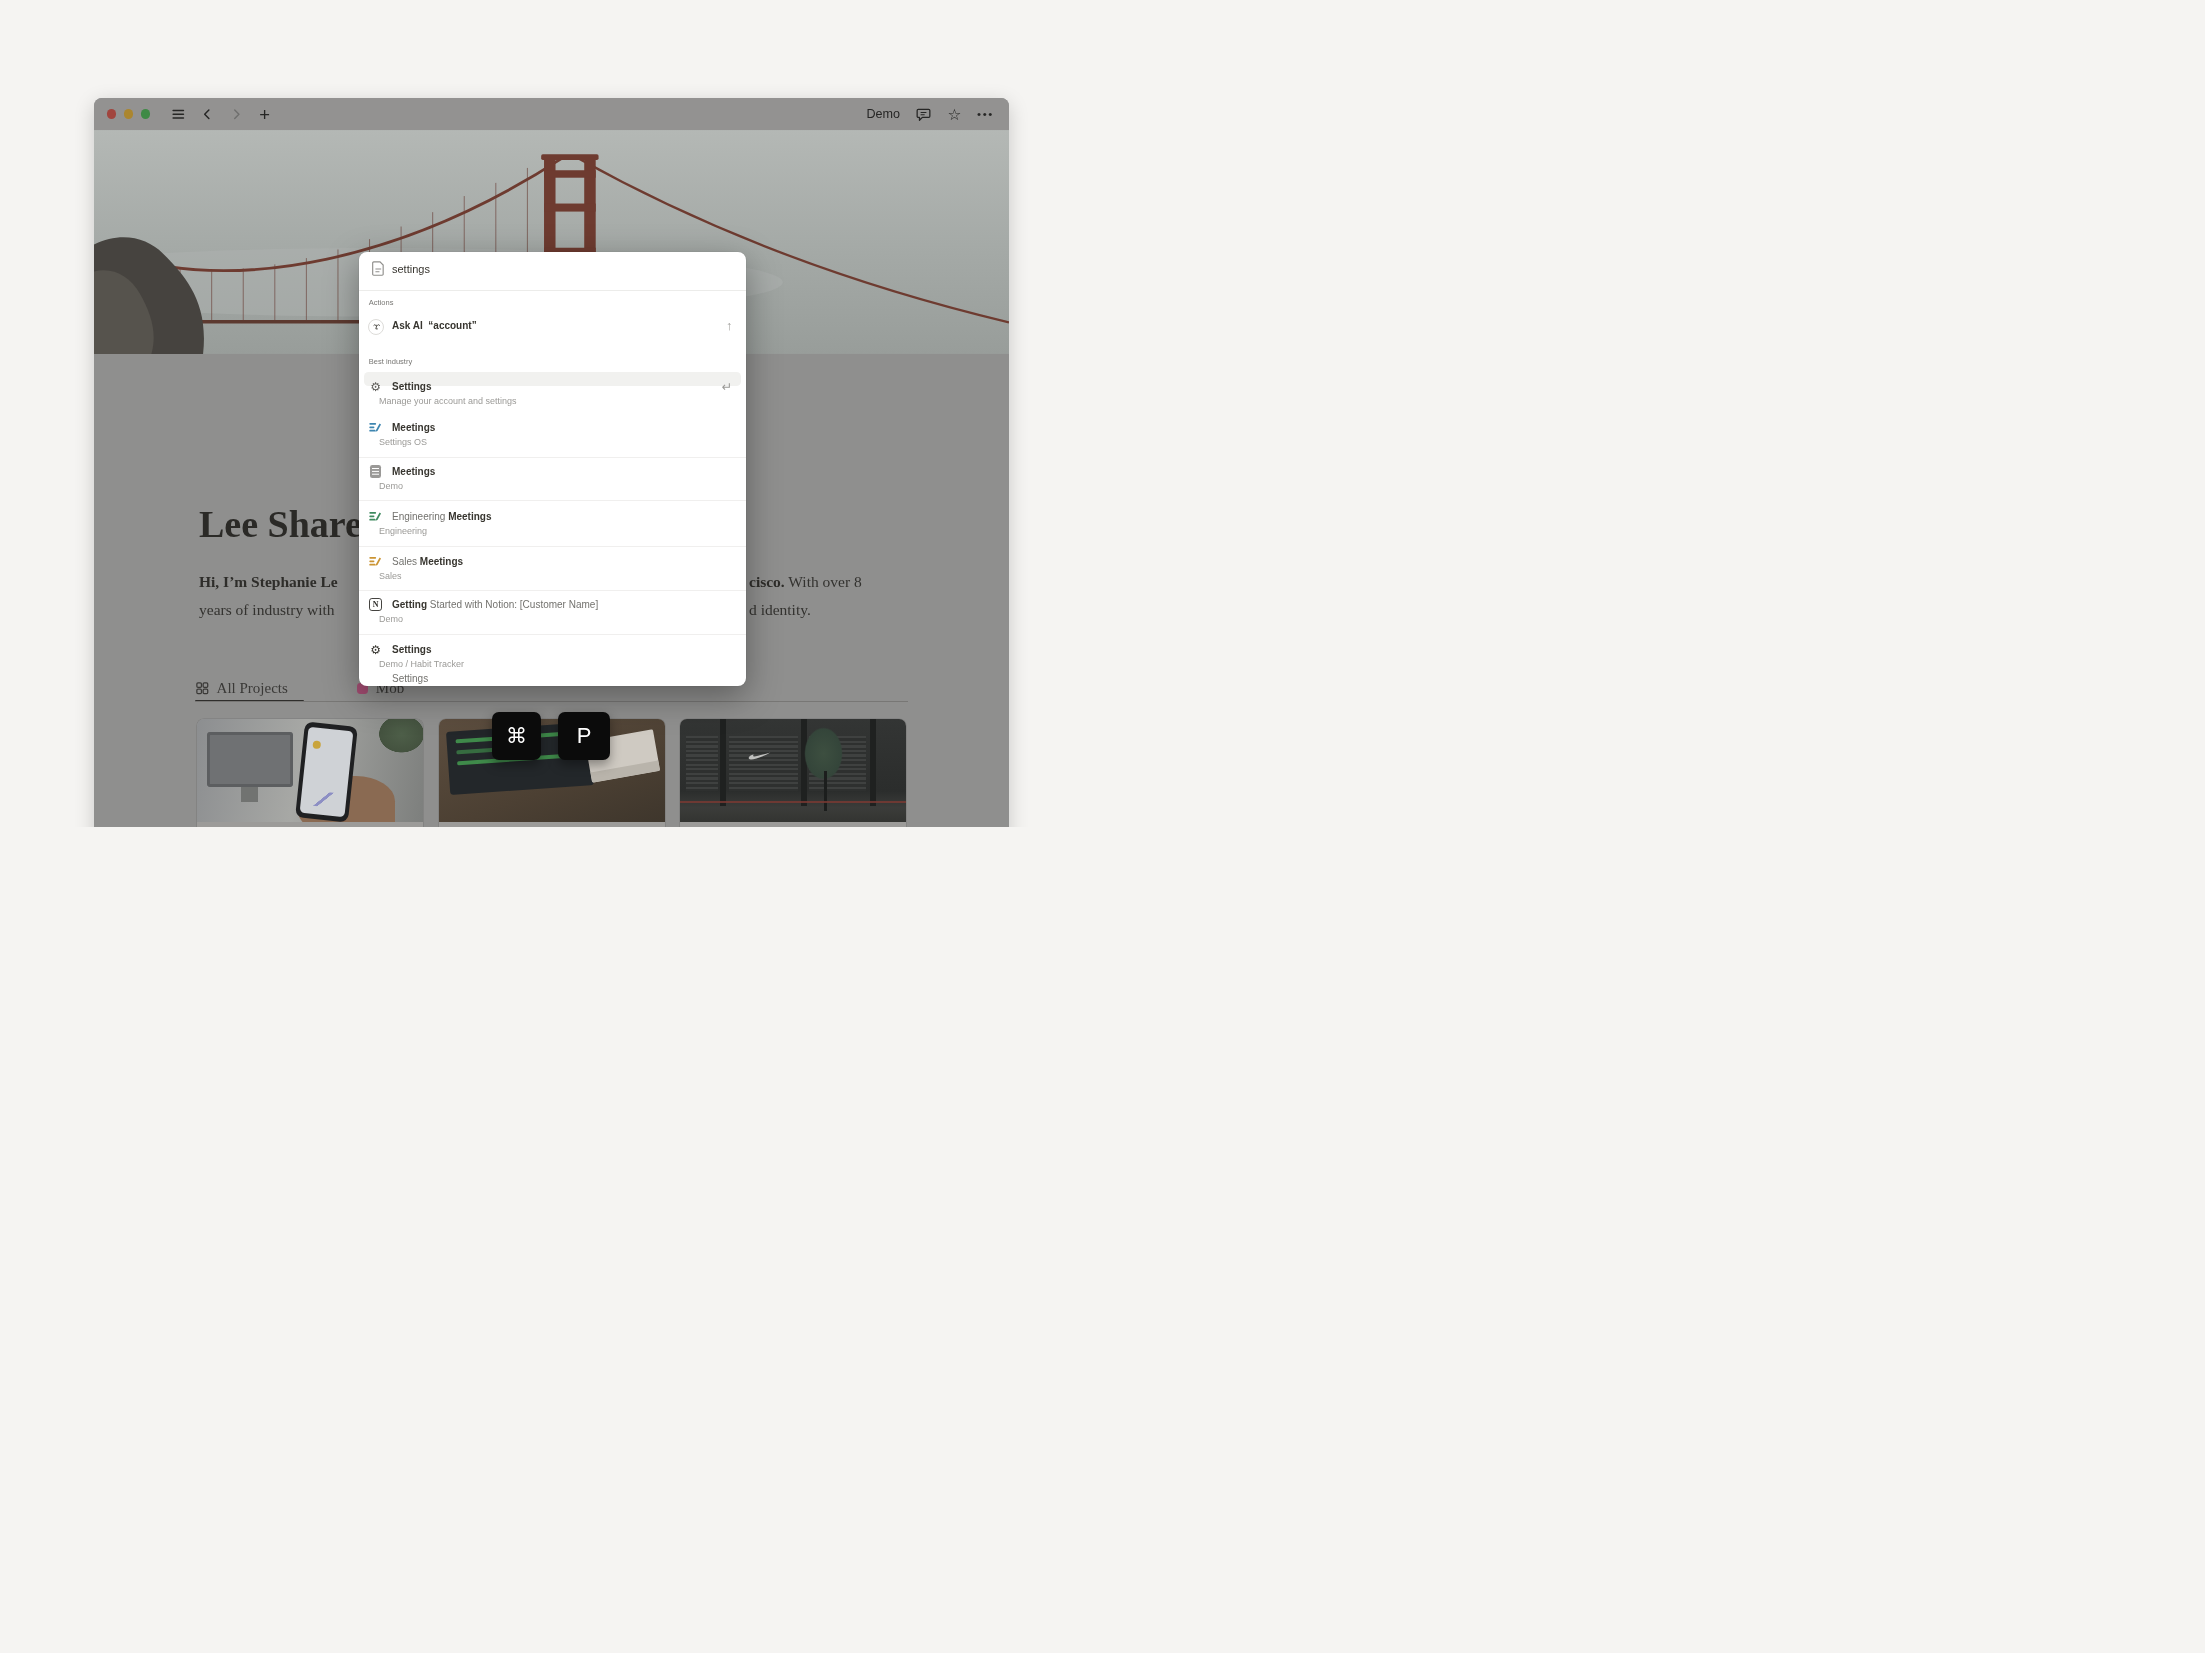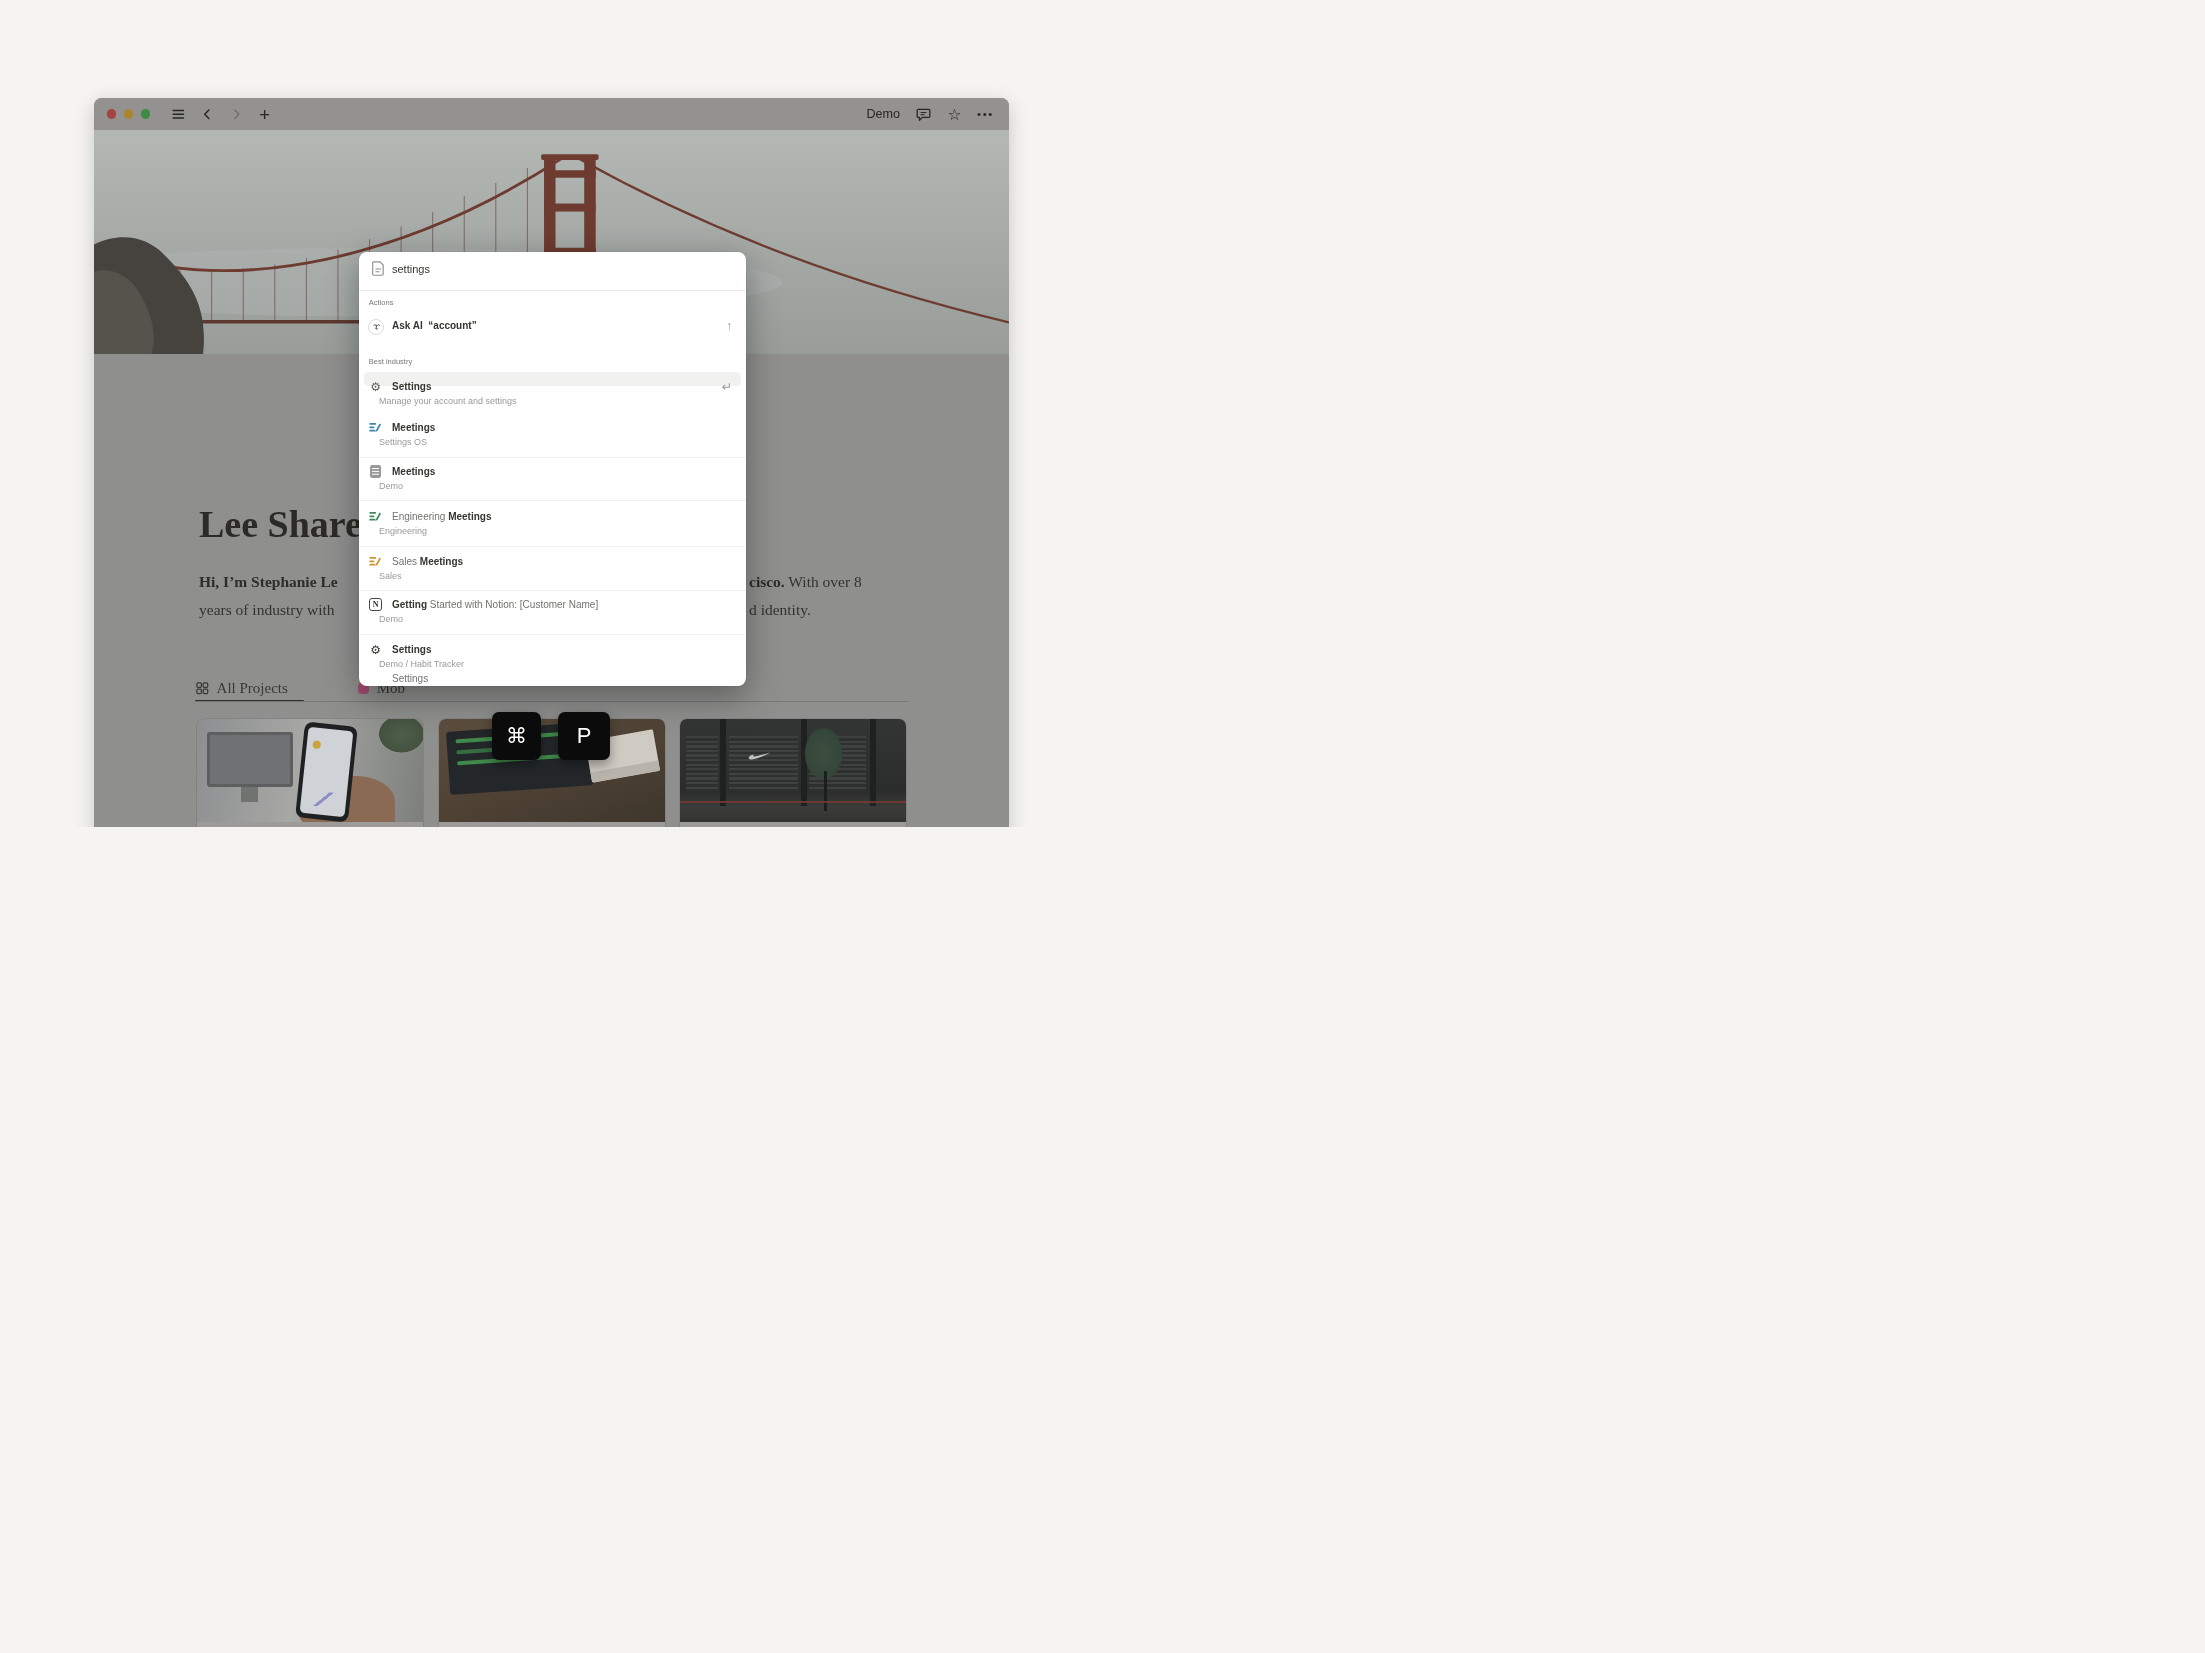--- a/index.html
+++ b/index.html
@@ -51,21 +51,21 @@
     position:absolute; left:105px; top:214px; width:161px; overflow:hidden;
     white-space:nowrap; font-size:15.5px; line-height:27.6px; color:#33322f;
   }
   .intro-right {
     position:absolute; left:655px; top:214px; width:172px;
     white-space:nowrap; font-size:15.5px; line-height:27.6px; color:#33322f;
   }
   .intro-left b, .intro-right b { font-weight:700; color:#2e2d2a; }
 
   .tabs { position:absolute; left:102px; top:322px; height:25px; display:flex; align-items:center; }
-  .tab { display:flex; align-items:center; gap:8px; font-size:15px; color:#3a3937;justify-content:center; }
+  .tab { display:flex; align-items:center; gap:8px; font-size:15px; color:#3a3937; }
   .tab.second { margin-left:69px; width:49px; overflow:hidden; white-space:nowrap; }
   .grid-icon { width:12.6px; height:12.6px; display:block; }
   .mini-app-icon { position:relative; width:11px; height:11px; border-radius:3.4px;
     background:var(--c-app-icon-pink,#a34d72); flex:0 0 auto; }
   .mini-app-icon::after { content:""; position:absolute; right:-2.3px; top:-2.9px; width:5.2px; height:5.2px;
     border-radius:50%; background:var(--c-app-icon-pink,#a34d72); }
   .tab-underline { position:absolute; left:101px; top:346px; width:109px; height:1.7px;
     background:#2f2e2c; border-radius:1.1px; }
   .tab-divider { position:absolute; left:101px; top:347px; width:713px; height:0.6px; background:#787775; }
 

